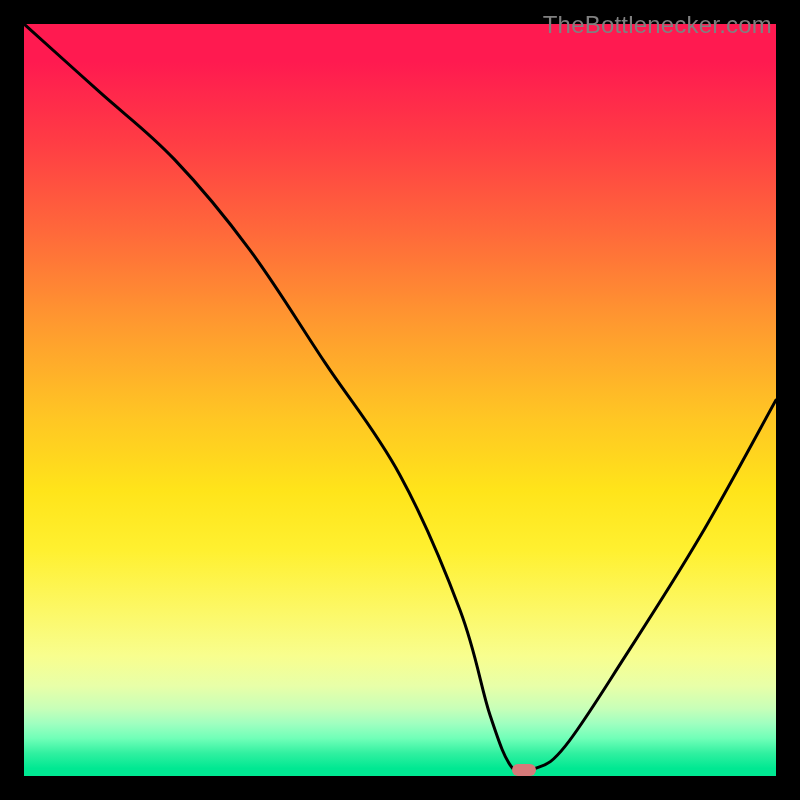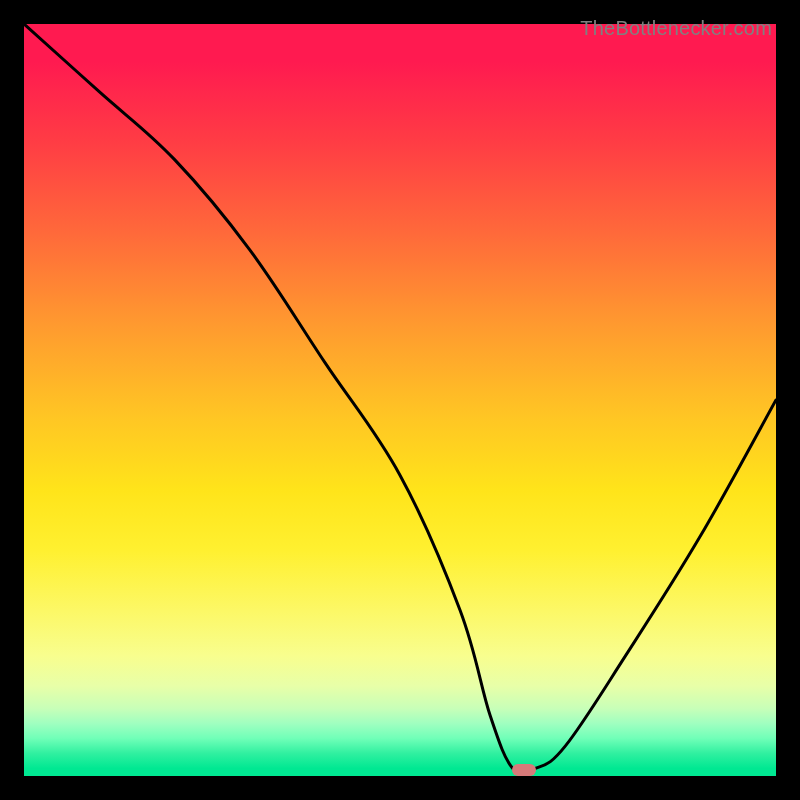--- a/index.html
+++ b/index.html
@@ -50,24 +50,24 @@
   .marker {
     position: absolute;
     width: 24px;
     height: 12px;
     background: #d67a7a;
     border-radius: 6px;
     transform: translate(-50%, -50%);
   }
   .watermark {
     position: absolute;
-    top: 17px;
+    top: 11px;
     right: 28px;
     color: #808080;
-    font-size: 20px;
+    font-size: 24px;
     font-weight: 500;
     letter-spacing: 0.2px;
   }
 </style>
 </head>
 <body>
 
 <div class="plot-area">
   <div class="gradient-bg"></div>
   <svg class="curve" viewBox="0 0 752 752" preserveAspectRatio="none">

